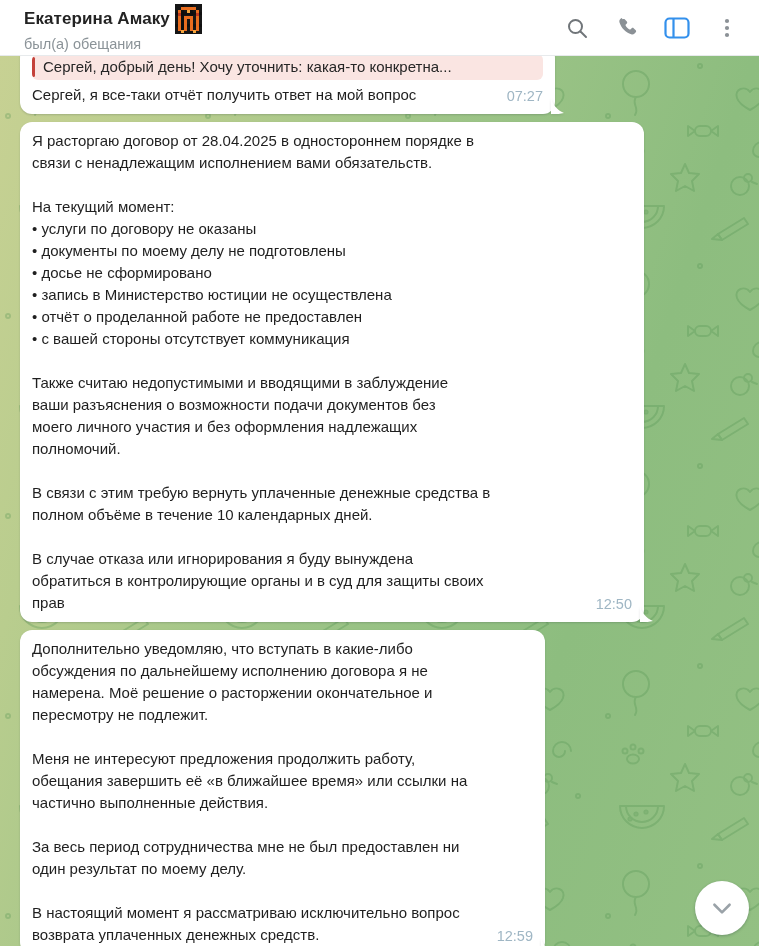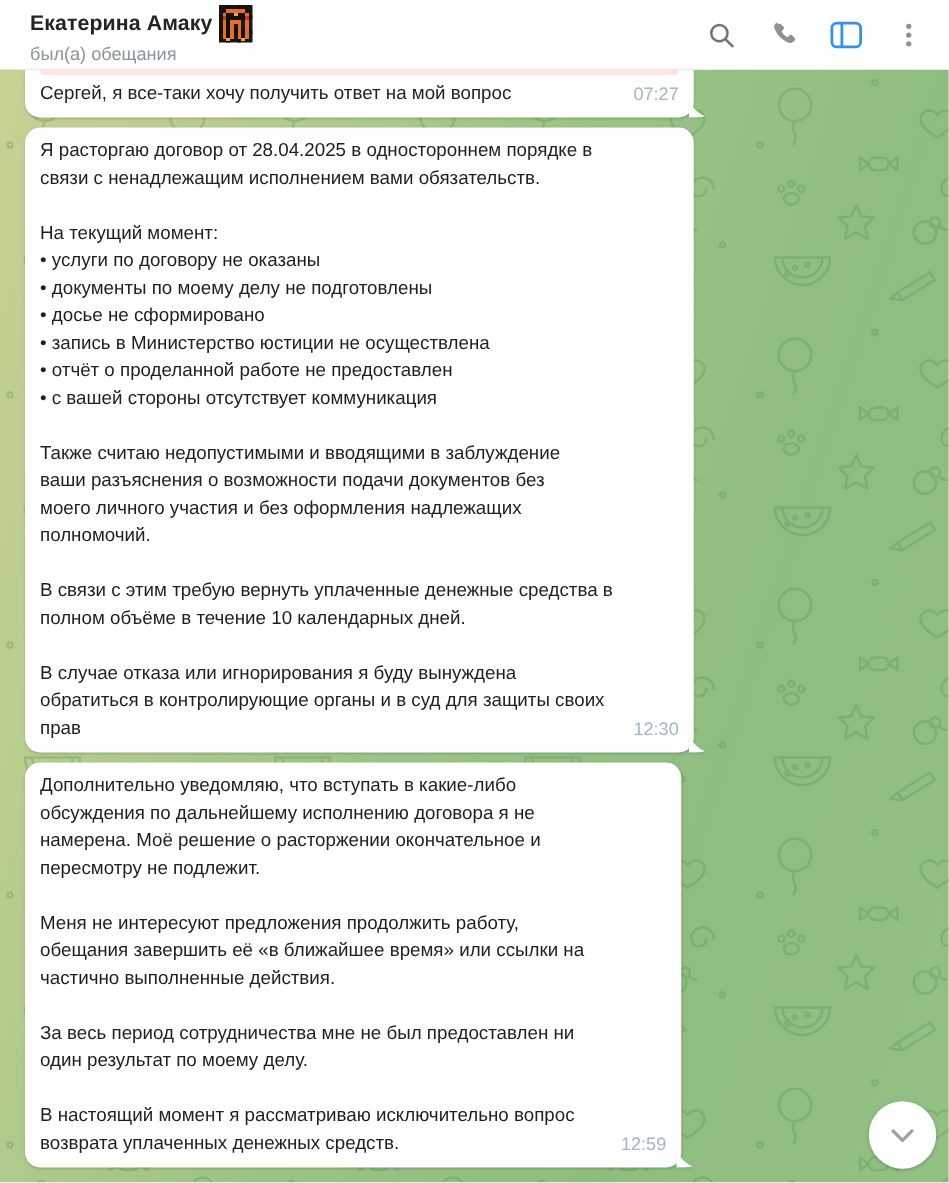--- a/index.html
+++ b/index.html
@@ -24,21 +24,21 @@
           background:linear-gradient(108deg,#c7d193 0%,#b9cd8e 18%,#9dc487 45%,#8dbd7f 72%,#93c083 100%); }
   .doodles { position:absolute; inset:0; width:100%; height:100%; }
   .messages { position:relative; padding:0 0 0 20px; }
 
   .bubble { position:relative; background:#ffffff; border-radius:12px;
             padding:8px 12px; margin-bottom:8px; color:#1f1f1f;
             font-size:15px; line-height:22px;
             box-shadow:0 1px 2px rgba(16,35,47,.18); }
   .msg-text { white-space:pre-line; }
   .b1 { width:535px; margin-top:-10px; }
-  .b2 { width:535px; }
+  .b2 { width:624px; }
   .b3 { width:525px; }
   .time { position:absolute; right:12px; bottom:7px; font-size:14.5px; color:#9fb6c4; }
   .tail { position:absolute; right:-10px; bottom:0; width:14px; height:16px;
           filter:drop-shadow(0 1px 1px rgba(16,35,47,.12)); }
 
   .quote { display:flex; align-items:center; background:#fae5e2; border-radius:6px;
            padding:3px 8px 3px 0; margin-bottom:4px; overflow:hidden; cursor:pointer; }
   .quote-bar { flex:0 0 3px; align-self:stretch; background:#c4423b; border-radius:2px;
                margin-right:8px; }
   .quote-text { font-size:15px; line-height:20px; color:#262626; white-space:nowrap;
@@ -144,22 +144,23 @@
       </pattern>
     </defs>
     <rect width="100%" height="100%" fill="url(#pt)"></rect>
   </svg>
 
   <div class="messages">
 
     <div class="bubble b1">
       <div class="quote">
         <span class="quote-bar"></span>
+        <span class="quote-text">Сергей, добрый день! Хочу уточнить: какая-то конкретна...</span>
       </div>
-      <div class="msg-text">Сергей, я все-таки хочу получить ответ на мой вопрос</div>
+      <div class="msg-text">Сергей, я все-таки отчёт получить ответ на мой вопрос</div>
       <span class="time">07:27</span>
       <svg class="tail" viewBox="0 0 14 16">
           <path d="M0 0 C2 7 6 12 13 15 C7 16.5 2 16.5 0 16 Z" fill="#ffffff"></path>
         </svg>
     </div>
 
     <div class="bubble b2">
       <div class="msg-text">Я расторгаю договор от 28.04.2025 в одностороннем порядке в
 связи с ненадлежащим исполнением вами обязательств.
 
@@ -175,21 +176,21 @@
 ваши разъяснения о возможности подачи документов без
 моего личного участия и без оформления надлежащих
 полномочий.
 
 В связи с этим требую вернуть уплаченные денежные средства в
 полном объёме в течение 10 календарных дней.
 
 В случае отказа или игнорирования я буду вынуждена
 обратиться в контролирующие органы и в суд для защиты своих
 прав</div>
-      <span class="time">12:30</span>
+      <span class="time">12:50</span>
       <svg class="tail" viewBox="0 0 14 16">
           <path d="M0 0 C2 7 6 12 13 15 C7 16.5 2 16.5 0 16 Z" fill="#ffffff"></path>
         </svg>
     </div>
 
     <div class="bubble b3">
       <div class="msg-text">Дополнительно уведомляю, что вступать в какие-либо
 обсуждения по дальнейшему исполнению договора я не
 намерена. Моё решение о расторжении окончательное и
 пересмотру не подлежит.

